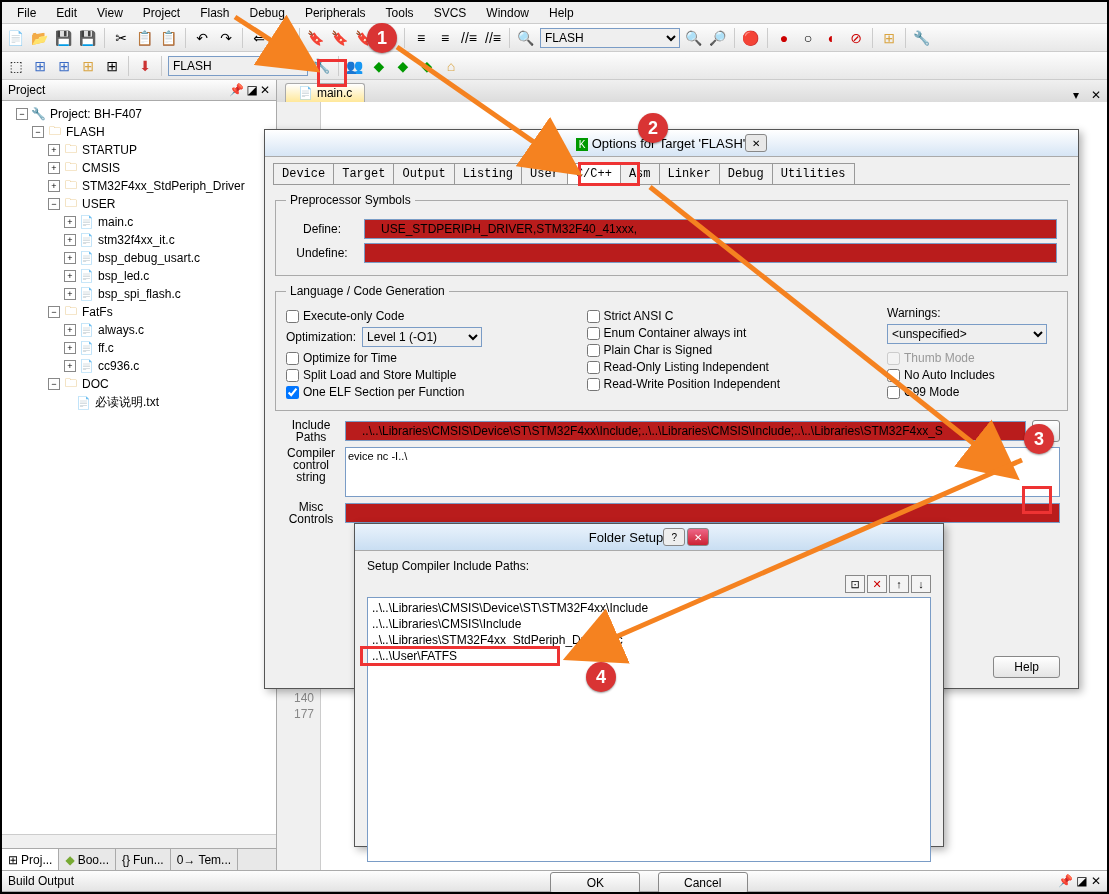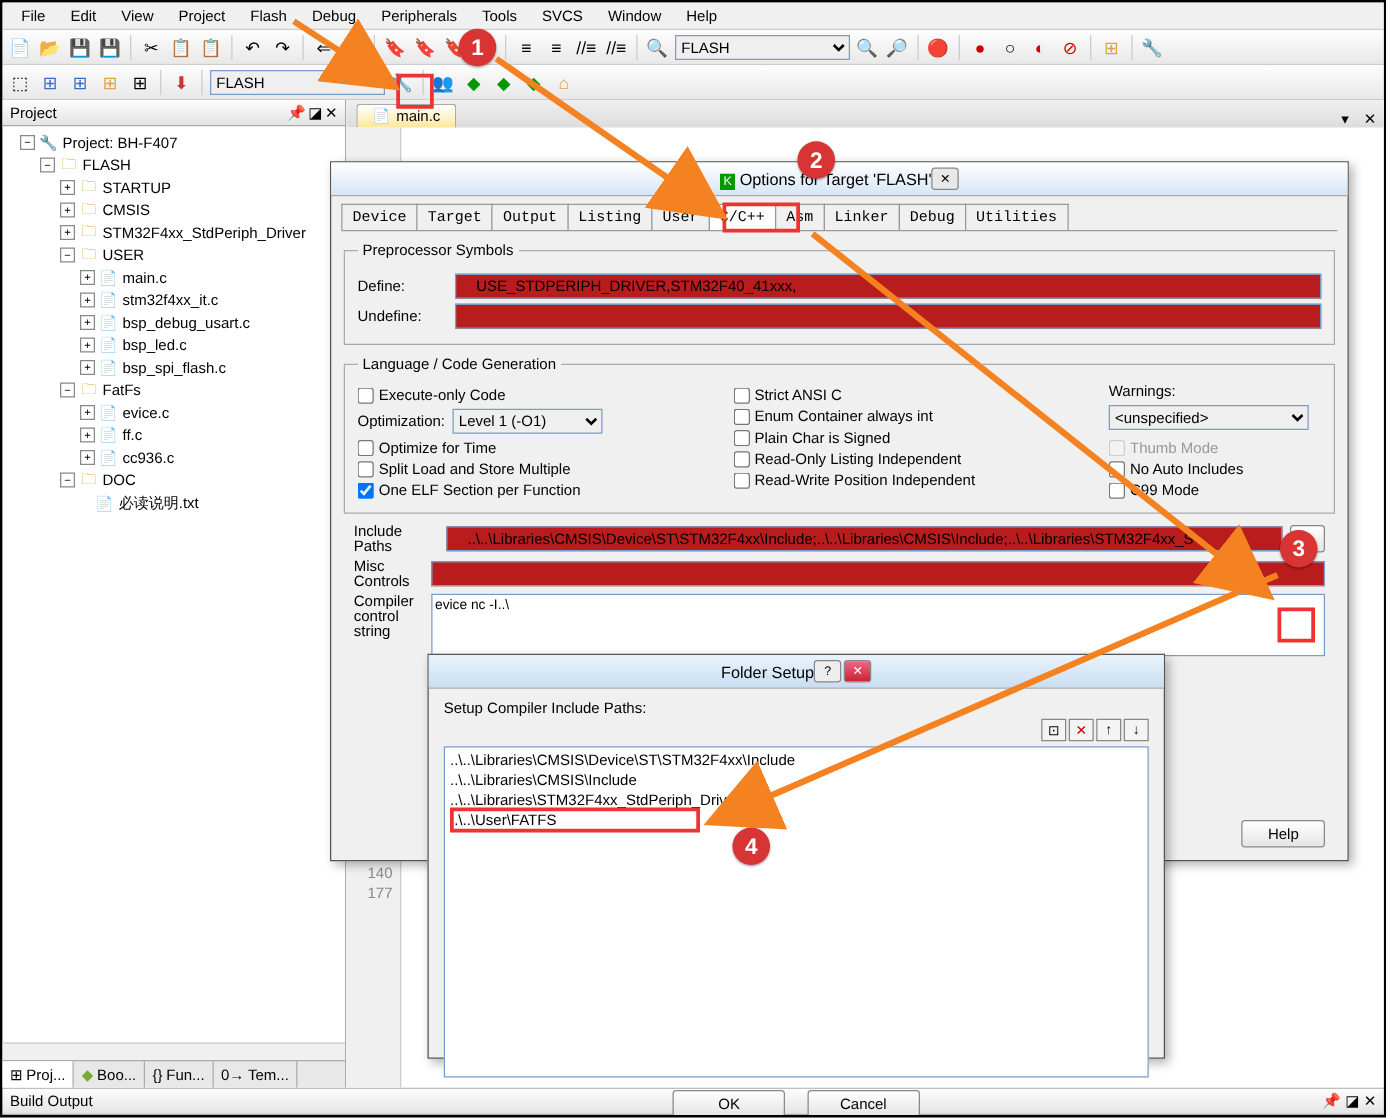--- a/index.html
+++ b/index.html
@@ -32,21 +32,21 @@
   .build-title{background:linear-gradient(#fdfdfd,#e4e4e4);border-top:1px solid #aaa;border-bottom:1px solid #aaa;padding:3px 6px;display:flex;justify-content:space-between}
   .dialog{position:absolute;background:#f0f0f0;border:1px solid #555;box-shadow:3px 3px 8px rgba(0,0,0,.3)}
   .dlg-title{background:linear-gradient(#fff,#d6e5f5);padding:4px 8px;display:flex;align-items:center;justify-content:center;border-bottom:1px solid #aaa}
   .dlg-close{width:22px;height:18px;background:#e8e8e8;border:1px solid #888;border-radius:3px;display:flex;align-items:center;justify-content:center;font-size:10px}
   .tabs{display:flex;margin:6px 8px 0;border-bottom:1px solid #999}
   .tab{padding:3px 8px;border:1px solid #999;border-bottom:none;margin-right:-1px;background:#f0f0f0;font-family:'Courier New',monospace}
   .tab.sel{background:#fff}
   fieldset{border:1px solid #aaa;margin:8px 10px;padding:8px 10px}
   legend{padding:0 4px}
   .row{display:flex;align-items:center;margin:4px 0;gap:6px}
-  .lbl{width:72px;text-align:left}
+  .lbl{width:72px;text-align:center}
   input[type=text]{border:1px solid #7a9cc6;height:20px;padding:0 16px;background:#b91c1c}
   .chk{display:flex;align-items:center;gap:4px;margin:3px 0}
   .btn{height:22px;padding:0 20px;background:linear-gradient(#fff,#e4e4e4);border:1px solid #888;border-radius:3px}
   .red-box{position:absolute;border:3px solid #e33;pointer-events:none}
   .badge{position:absolute;width:30px;height:30px;background:#d93434;border-radius:50%;color:#fff;font-size:18px;font-weight:bold;display:flex;align-items:center;justify-content:center;box-shadow:0 1px 2px rgba(0,0,0,.4);z-index:100}
   svg.arrow{position:absolute;z-index:99;pointer-events:none}
   .folderlist{background:#fff;border:1px solid #7a9cc6;height:265px;margin:4px 12px;padding:2px 4px;font-size:12px;line-height:16px}
   .toolbar2{display:flex;justify-content:flex-end;gap:2px;padding:0 12px}
   .sq{width:20px;height:18px;border:1px solid #888;background:#f4f4f4;display:flex;align-items:center;justify-content:center;font-size:11px}
 </style>
@@ -196,21 +196,21 @@
           <span>bsp_spi_flash.c</span>
         </div>
       <div class="tree-item l3">
           <span class="tree-toggle">−</span>
           <span class="tree-icon folder">🗀</span>
           <span>FatFs</span>
         </div>
       <div class="tree-item l4">
           <span class="tree-toggle">+</span>
           <span class="tree-icon file">📄</span>
-          <span>evice.c</span>
+          <span>always.c</span>
         </div>
       <div class="tree-item l4">
           <span class="tree-toggle">+</span>
           <span class="tree-icon file">📄</span>
           <span>ff.c</span>
         </div>
       <div class="tree-item l4">
           <span class="tree-toggle">+</span>
           <span class="tree-icon file">📄</span>
           <span>cc936.c</span>
@@ -363,36 +363,36 @@
         <div class="chk">
             <input type="checkbox" style="">
             <span>C99 Mode</span>
           </div>
       </div>
     </div>
   </fieldset>
   <div style="margin:4px 18px">
     <div class="row">
         <span class="lbl" style="width:56px;line-height:12px">Include Paths</span>
-        <input type="text" style="flex: 1 1 0%; margin-left: 12px;" value="..\..\Libraries\CMSIS\Device\ST\STM32F4xx\Include;..\..\Libraries\CMSIS\Include;..\..\Libraries\STM32F4xx_S">
+        <input type="text" style="flex: 1 1 0%;" value="..\..\Libraries\CMSIS\Device\ST\STM32F4xx\Include;..\..\Libraries\CMSIS\Include;..\..\Libraries\STM32F4xx_S">
         <button class="btn" style="width:28px;padding:0">...</button>
+      </div>
+    <div class="row" style="align-items:flex-start">
+        <span class="lbl" style="width:56px;line-height:12px">Compiler control string</span>
+        <textarea readonly="" style="flex: 1 1 0%; height: 50px; border: 1px solid rgb(122, 156, 198); background: rgb(255, 255, 255); font-size: 11px; padding: 2px; resize: none;">evice nc -I..\</textarea>
       </div>
     <div class="row">
         <span class="lbl" style="width:56px;line-height:12px">Misc Controls</span>
         <input type="text" style="flex: 1 1 0%;">
       </div>
-    <div class="row" style="align-items:flex-start">
-        <span class="lbl" style="width:56px;line-height:12px">Compiler control string</span>
-        <textarea readonly="" style="flex: 1 1 0%; height: 50px; border: 1px solid rgb(122, 156, 198); background: rgb(255, 255, 255); font-size: 11px; padding: 2px; resize: none;">evice nc -I..\</textarea>
-      </div>
   </div>
   <div style="position:absolute;bottom:10px;right:18px"><button class="btn">Help</button></div>
 </div>
 
-<div class="dialog" style="left:340px;top:521px;width:590px;height:324px">
+<div class="dialog" style="left:352px;top:521px;width:590px;height:324px">
   <div class="dlg-title" style="background:linear-gradient(#eaf3fc,#c9def2)">
     <span style="font-size:13px">Folder Setup</span>
     <span style="display:flex;gap:2px">
       <span class="dlg-close" style="background:#eee">?</span>
       <span class="dlg-close" style="background:linear-gradient(#e68,#c23);color:#fff">✕</span>
     </span>
   </div>
   <div style="padding:8px 12px 2px"><span>Setup Compiler Include Paths:</span></div>
   <div class="toolbar2">
     <span class="sq">⊡</span>

